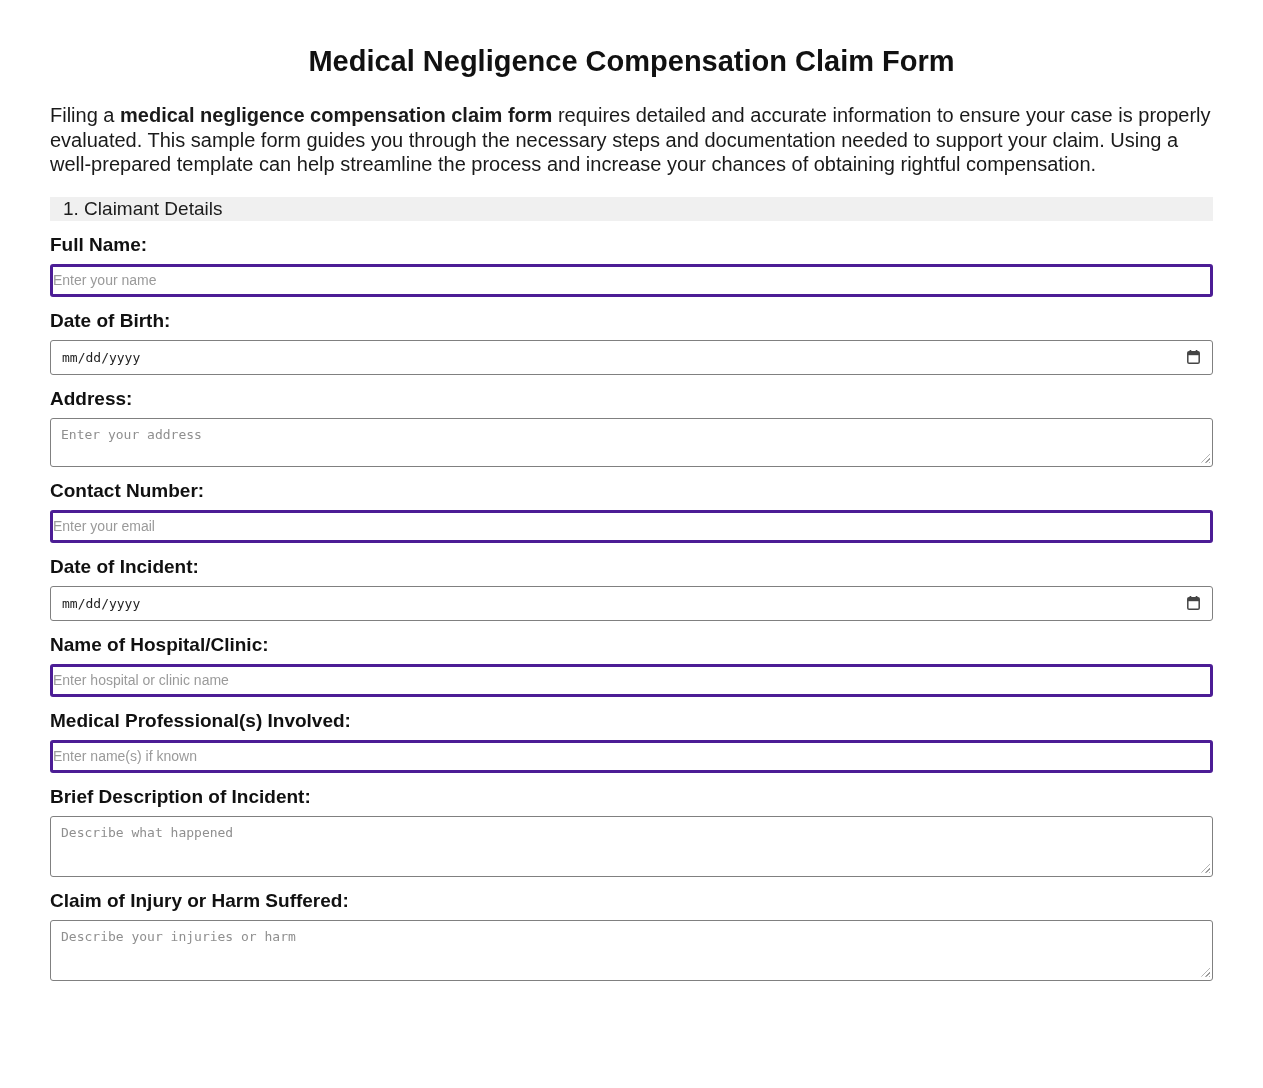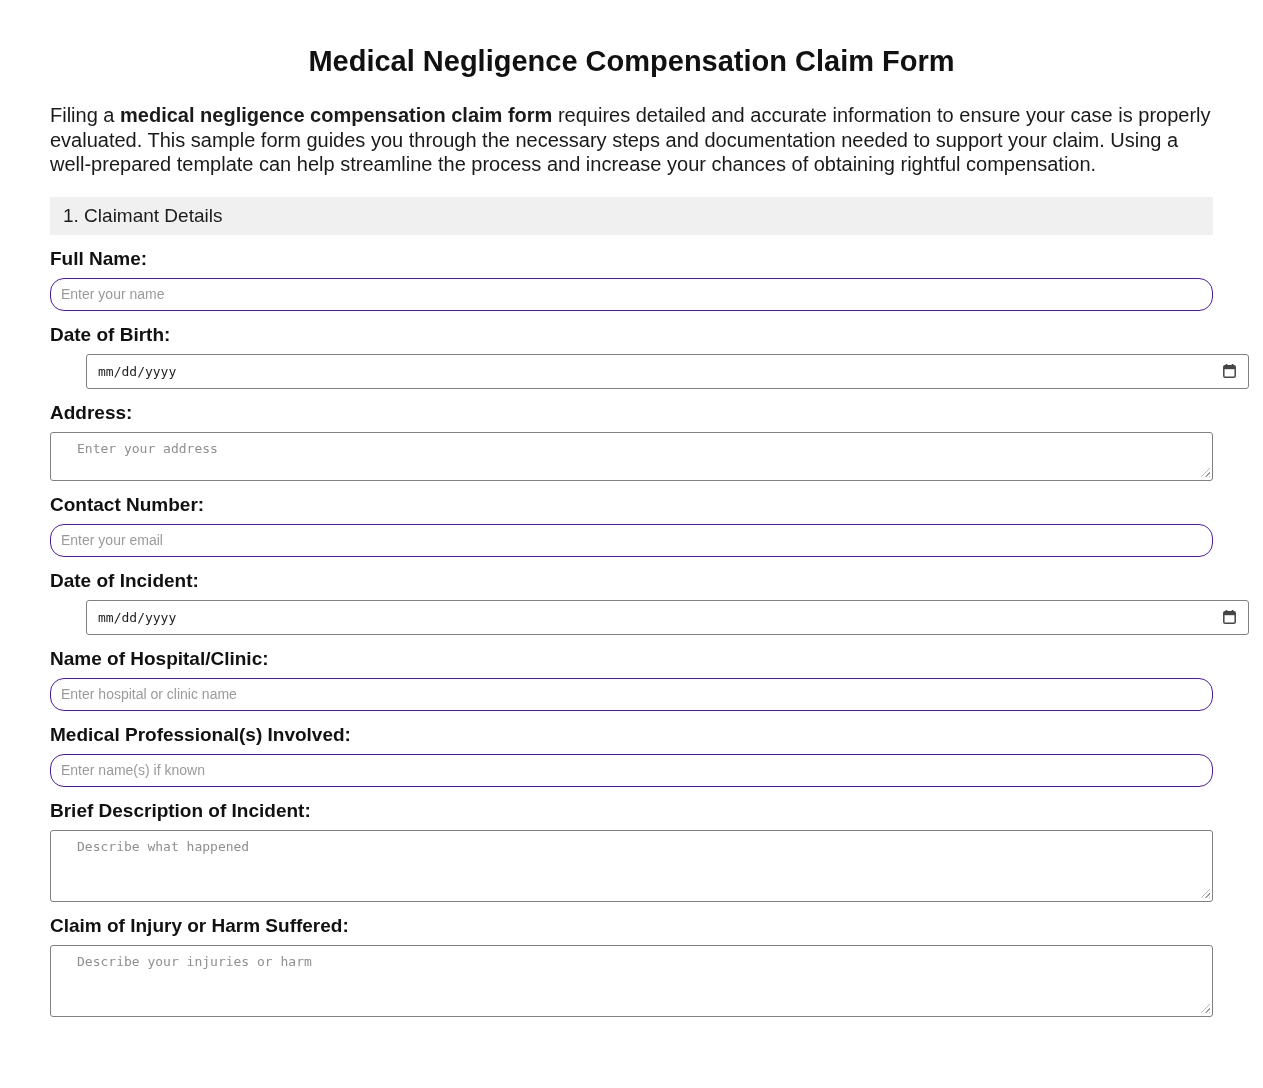--- a/index.html
+++ b/index.html
@@ -19,95 +19,94 @@
     margin: 45px 0 0 0;
     color: #111;
   }
   p.intro {
     font-size: 20px;
     line-height: 1.23;
     margin: 25px 0 20px 0;
   }
   .section-header {
     background: #f0f0f0;
-    height: 38px;
+    height: 24px;
     display: flex;
     align-items: center;
     padding-left: 13px;
     font-size: 19px;
     font-weight: 400;
     color: #1c1c1c;
   }
   .section-header.gap-top { margin-top: 37px; }
 
   .field-label {
     display: block;
     font-size: 19px;
     font-weight: bold;
     margin: 13px 0 8px 0;
     color: #111;
   }
   .text-input {
     display: block;
     width: 100%;
     height: 33px;
-    border: 1px solid #4c1d95;
-    border-radius: 14px;
-    padding: 0 10px;
+    border: 3px solid #4c1d95;
+    border-radius: 3px;
+    padding: 0 0;
     font-family: "Liberation Sans", sans-serif;
     font-size: 14px;
     color: #1a1a1a;
     background: #fff;
     outline: none;
   }
   .text-input::placeholder { color: #9a9a9a; opacity: 1; }
 
   .date-input {
     width: 100%;
     height: 35px;
     border: 1px solid #808080;
     border-radius: 3px;
     background: #fff;
     display: flex;
     align-items: center;
     justify-content: space-between;
     padding: 0 11px;
     cursor: default;
-    margin-left: 36px;
   }
   .date-value {
     font-family: "DejaVu Sans Mono", monospace;
     font-size: 13px;
     color: #1f1f1f;
   }
   .cal-btn {
     display: flex;
     align-items: center;
     justify-content: center;
     width: 16px; height: 16px;
     cursor: pointer;
   }
 
   .textarea-wrap { position: relative; }
   .form-textarea {
     display: block;
     width: 100%;
     border: 1px solid #808080;
     border-radius: 3px;
-    padding: 8px 26px;
+    padding: 8px 10px;
     font-family: "DejaVu Sans Mono", monospace;
     font-size: 13px;
     color: #1a1a1a;
     background: #fff;
     resize: none;
     outline: none;
   }
   .form-textarea::placeholder { color: #8f8f8f; opacity: 1; }
   .ta-small { height: 49px; }
-  .ta-large { height: 72px; }
+  .ta-large { height: 61px; }
   .resize-grip {
     position: absolute;
     right: 3px; bottom: 4px;
     width: 9px; height: 9px;
     clip-path: polygon(100% 0, 100% 100%, 0 100%);
     background: repeating-linear-gradient(135deg, #9a9a9a 0 1px, transparent 1px 3px);
     cursor: nwse-resize;
   }
 </style>
 </head>

